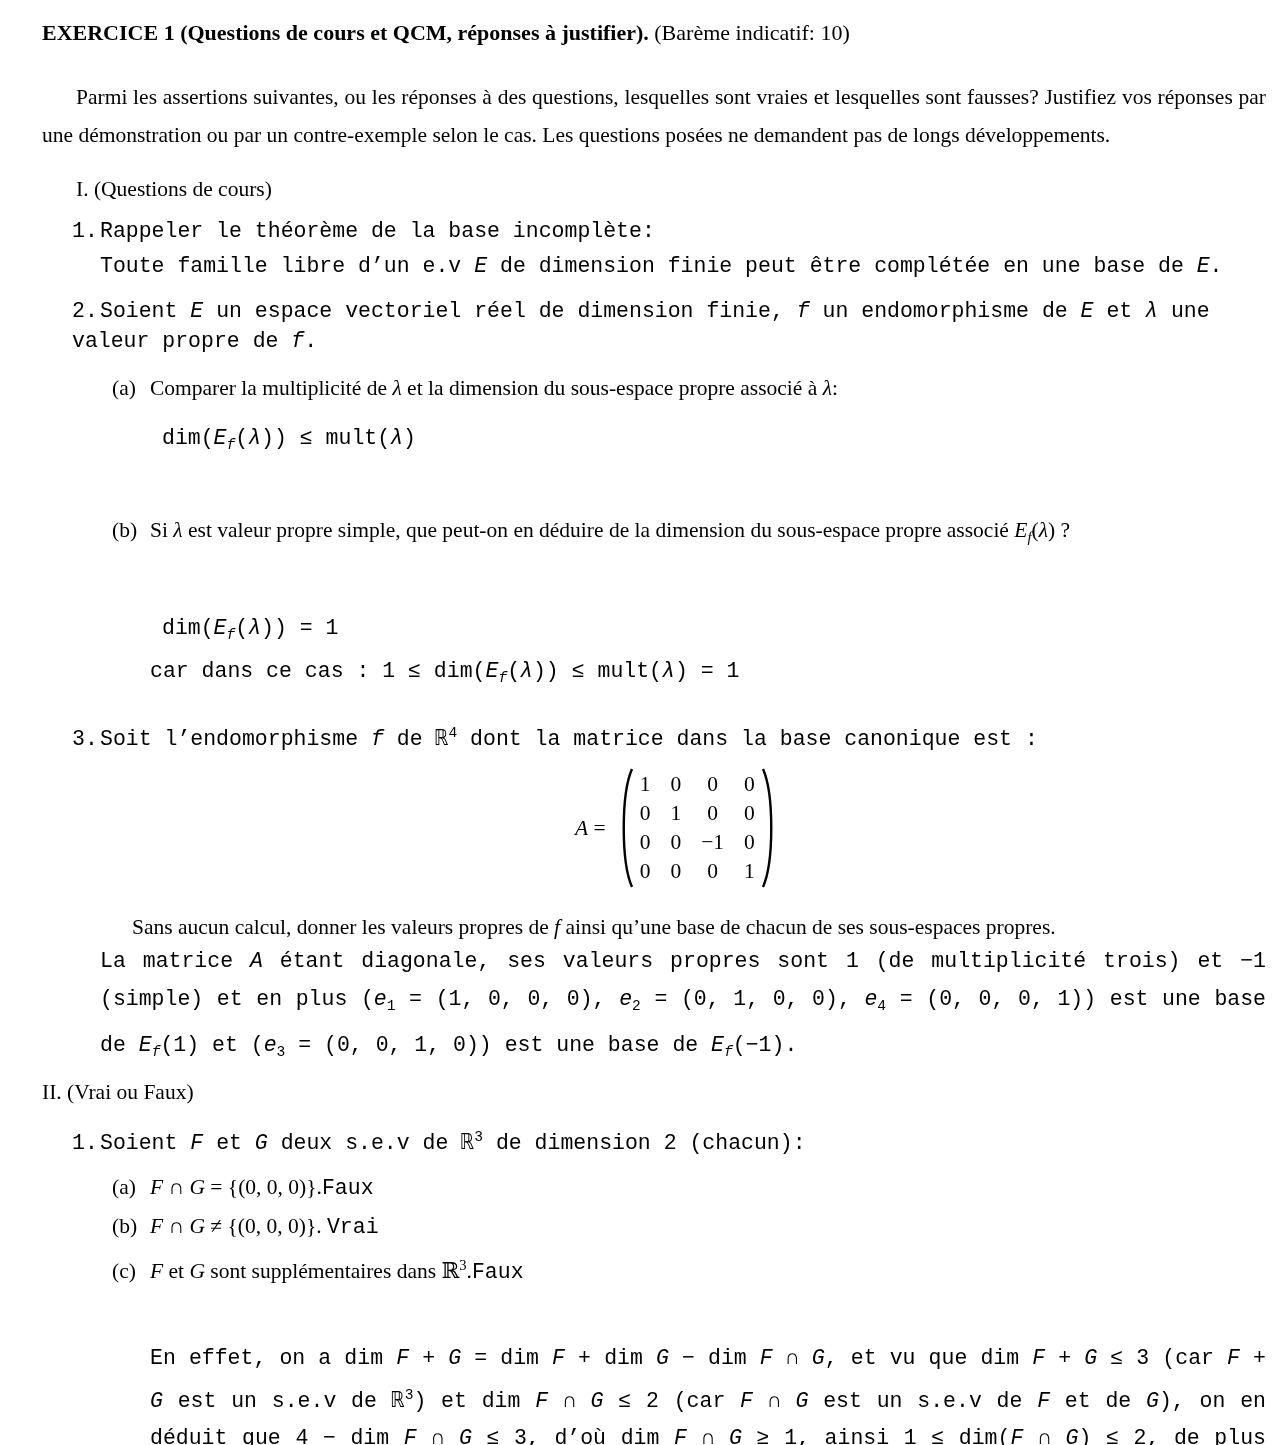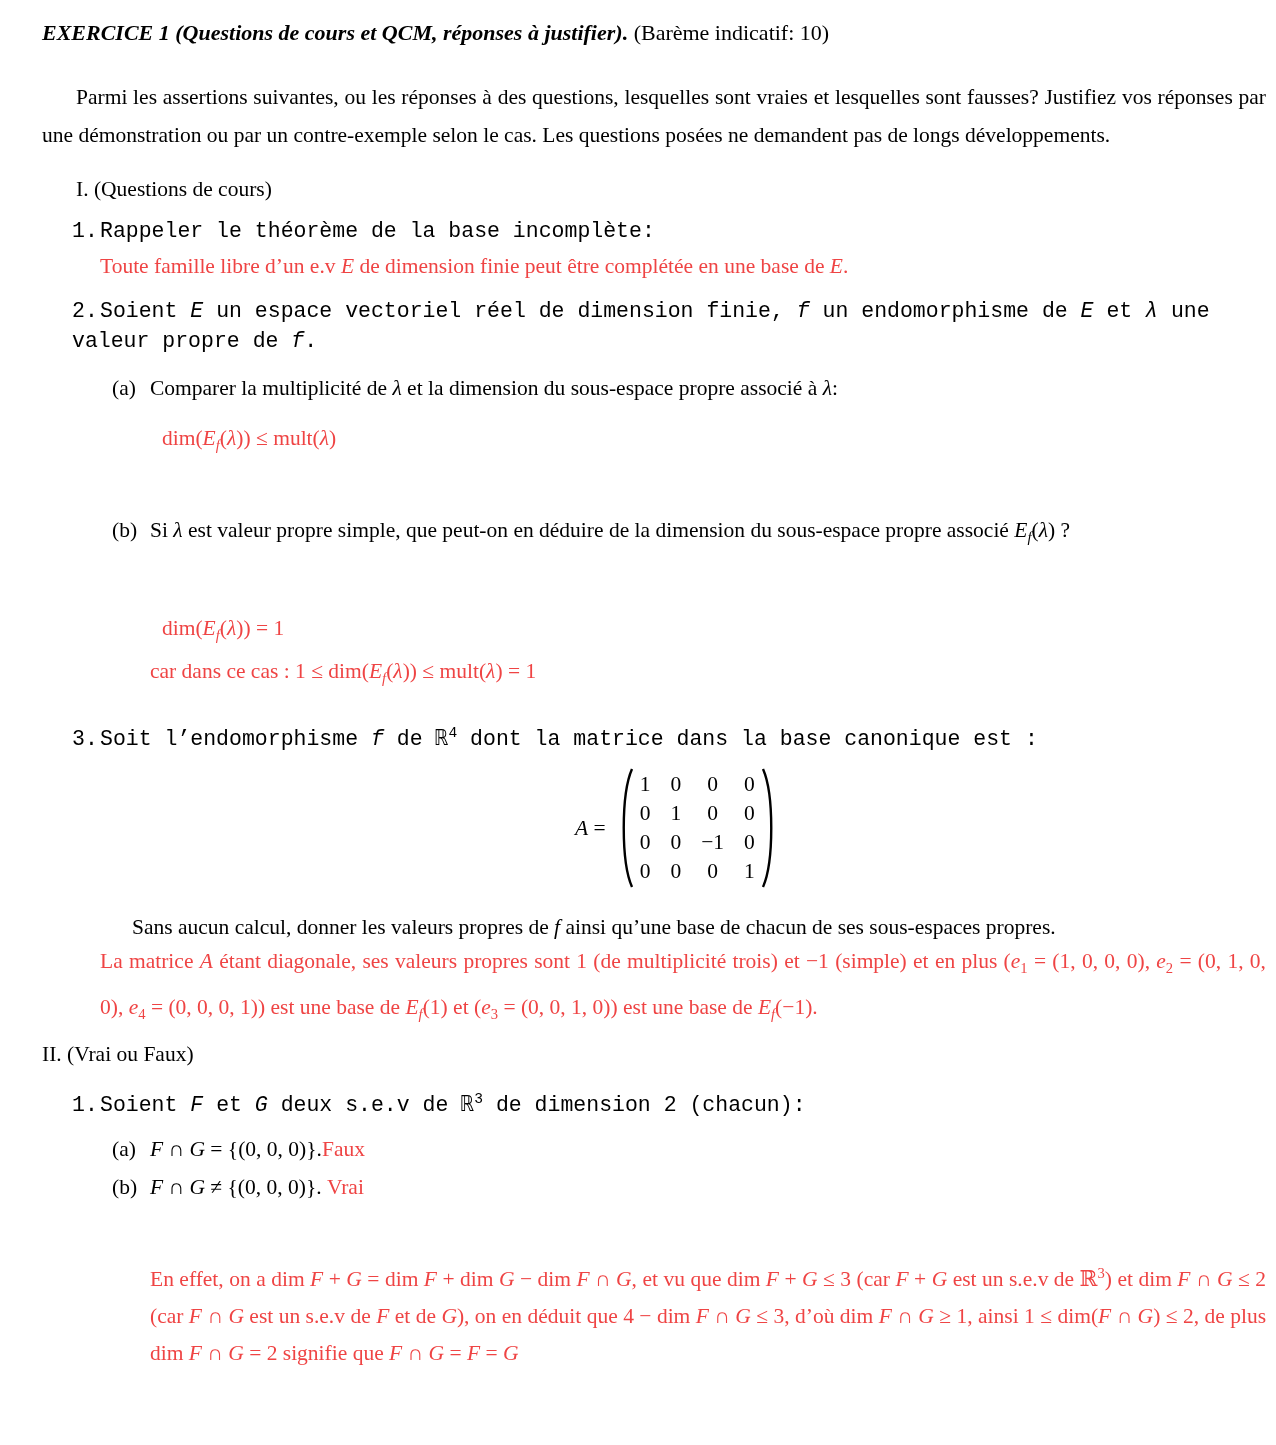--- a/index.html
+++ b/index.html
@@ -6,27 +6,27 @@
   html, body { background: #ffffff; }
   body {
     width: 1276px;
     min-height: 1445px;
     font-family: "Liberation Serif", "DejaVu Serif", "DejaVu Sans", serif;
     font-size: 21.5px;
     color: #000000;
     padding: 0 10px 40px 42px;
     line-height: 30px;
   }
-  .red { color: #ef4444; }
+  .red { color: #000000; font-family: Liberation Mono, monospace; }
   i { font-style: italic; }
   sub { font-size: 0.68em; }
   sup { font-size: 0.68em; }
 
   .doc-title { margin-top: 18px; font-size: 22px; }
-  .doc-title b { font-weight: bold; font-style: italic; }
+  .doc-title b { font-weight: bold; }
 
   .intro {
     margin-top: 30px;
     line-height: 38px;
     text-align: justify;
     text-indent: 34px;
   }
 
   .sec1-heading { margin-top: 20px; margin-left: 34px; }
   .enum-item { position: relative; font-family: Liberation Mono, monospace; }
@@ -164,15 +164,18 @@
   <span class="enum-label">1.</span><span>Soient <i>F</i> et <i>G</i> deux s.e.v de ℝ<sup>3</sup> de dimension 2 (chacun):</span>
 </div>
 
 <div class="tf-list">
   <div class="tf-item">
     <span class="sub-label">(a)</span><span><i>F</i> ∩ <i>G</i> = {(0, 0, 0)}.</span><span class="red">Faux</span>
   </div>
   <div class="tf-item">
     <span class="sub-label">(b)</span><span><i>F</i> ∩ <i>G</i> ≠ {(0, 0, 0)}.&nbsp;</span><span class="red">Vrai</span>
   </div>
+  <div class="tf-item">
+    <span class="sub-label">(c)</span><span><i>F</i> et <i>G</i> sont supplémentaires dans ℝ<sup>3</sup>.</span><span class="red">Faux</span>
+  </div>
 </div>
 
 <p class="justification red">En effet, on a dim <i>F</i> + <i>G</i> = dim <i>F</i> + dim <i>G</i> − dim <i>F</i> ∩ <i>G</i>, et vu que dim <i>F</i> + <i>G</i> ≤ 3 (car <i>F</i> + <i>G</i> est un s.e.v de ℝ<sup>3</sup>) et dim <i>F</i> ∩ <i>G</i> ≤ 2 (car <i>F</i> ∩ <i>G</i> est un s.e.v de <i>F</i> et de <i>G</i>), on en déduit que 4 − dim <i>F</i> ∩ <i>G</i> ≤ 3, d’où dim <i>F</i> ∩ <i>G</i> ≥ 1, ainsi 1 ≤ dim(<i>F</i> ∩ <i>G</i>) ≤ 2, de plus dim <i>F</i> ∩ <i>G</i> = 2 signifie que <i>F</i> ∩ <i>G</i> = <i>F</i> = <i>G</i></p>
 
 </body></html>

